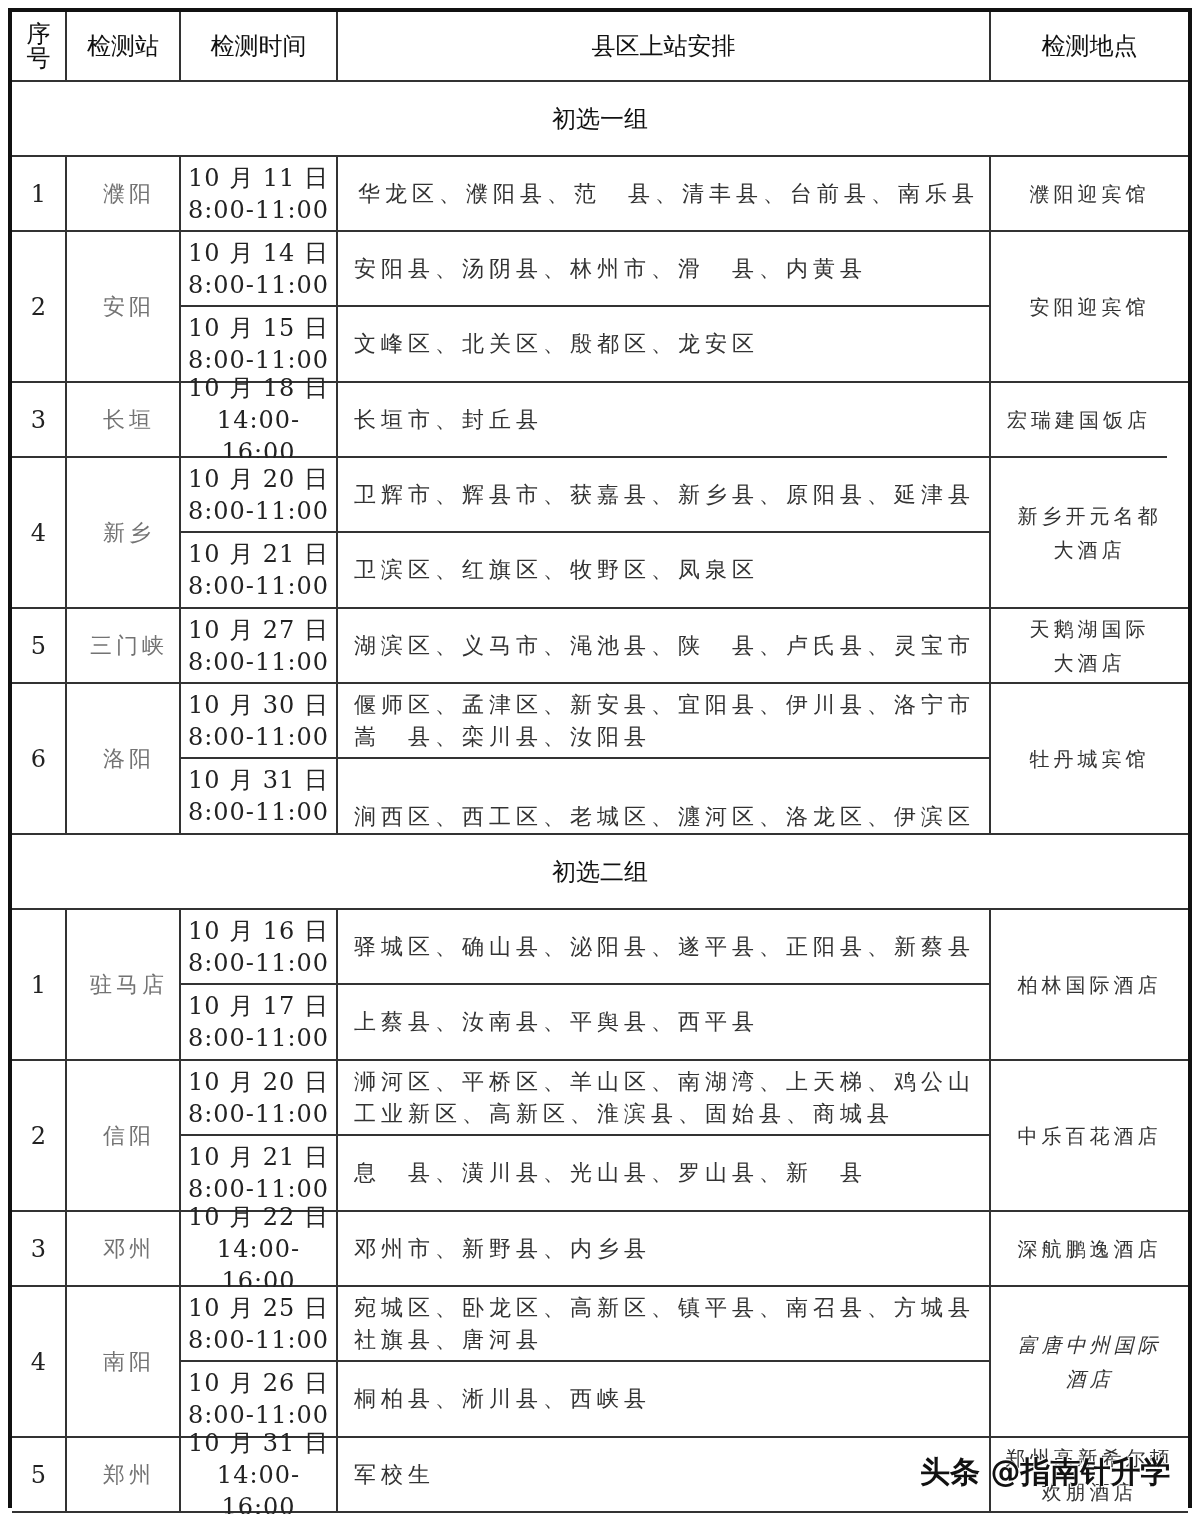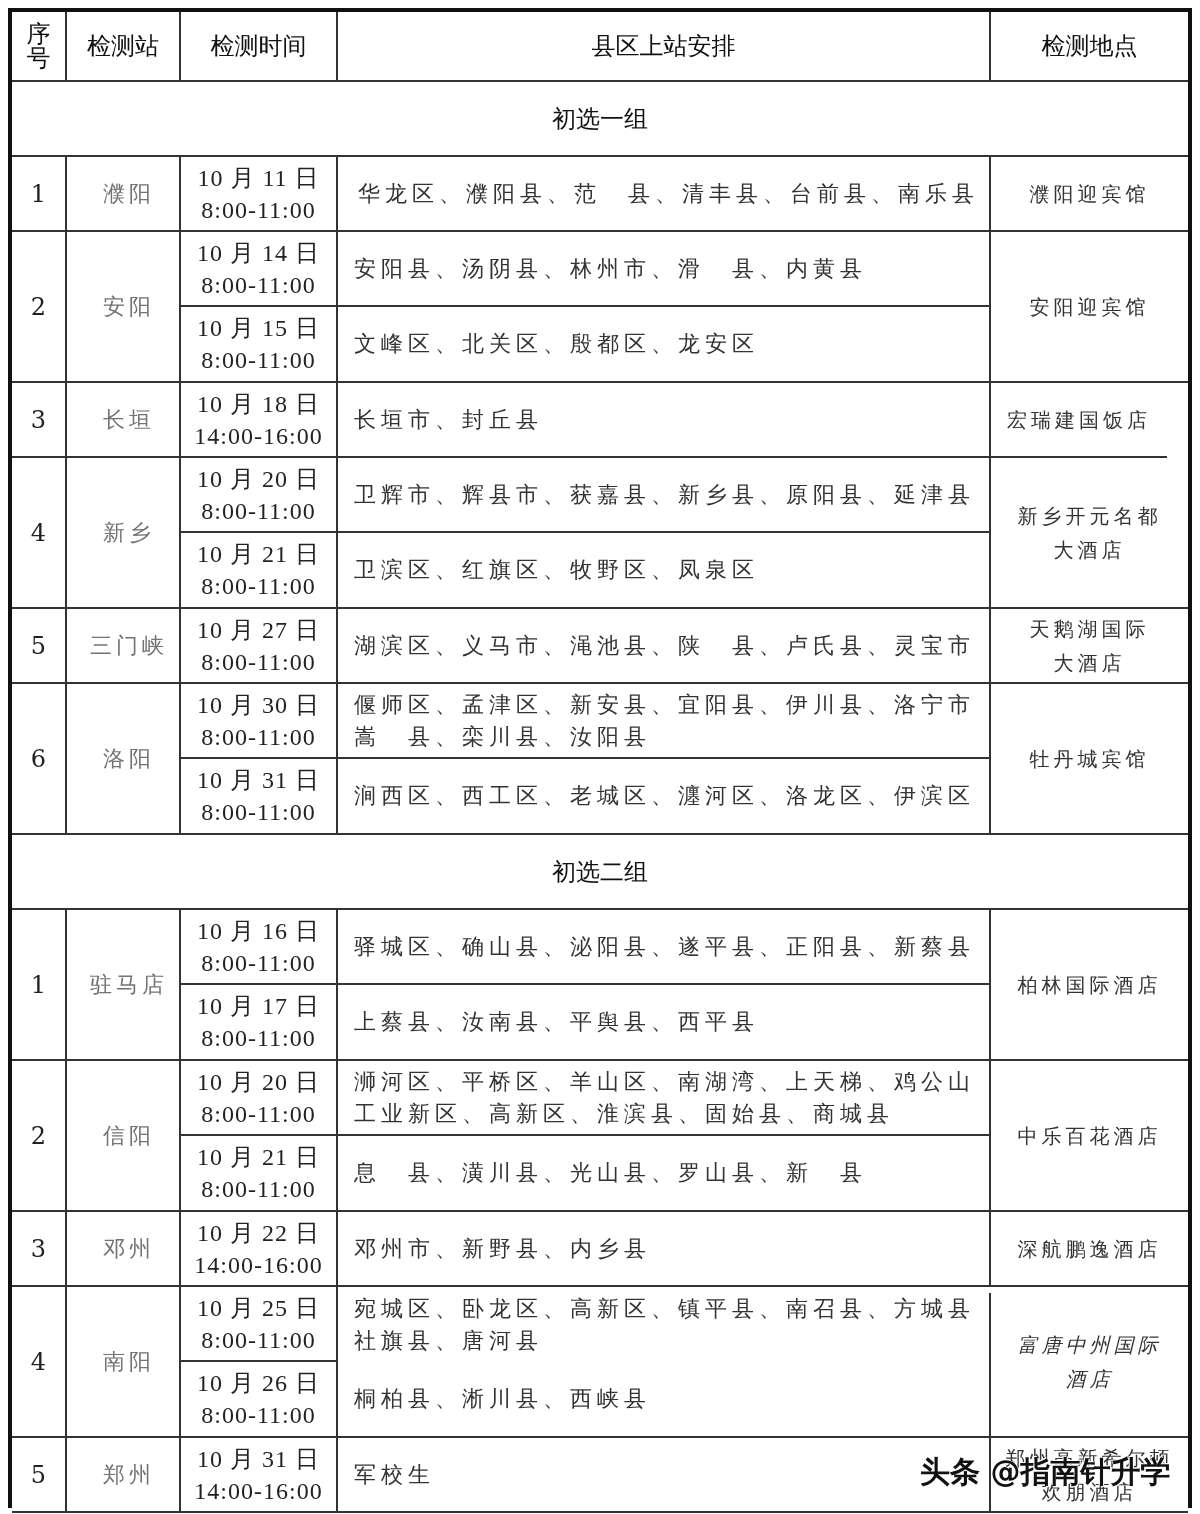--- a/index.html
+++ b/index.html
@@ -8,21 +8,21 @@
   #table { position:absolute; left:8px; top:8px; width:1184px; height:1500px;
            border:4px solid #111; box-sizing:border-box; }
   .cell { position:absolute; box-sizing:border-box; display:flex; align-items:center;
           justify-content:center; text-align:center; border-right:2px solid #333;
           border-bottom:2px solid #333; background:#fff; }
   .hdr { font-family:"DejaVu Sans","Liberation Sans",sans-serif; font-size:24px; color:#111; }
   .grp { font-family:"DejaVu Sans","Liberation Sans",sans-serif; font-size:24px; color:#111; }
   .num { font-size:24px; }
   .station { font-size:22px; letter-spacing:4px; color:#737373;padding-left:12px; }
   .time { flex-direction:column; font-size:24px; line-height:32px; letter-spacing:1px; }
-  .time span { display:block;font-family:Liberation Serif, serif; }
+  .time span { display:block; }
   .areas { justify-content:flex-start; text-align:left; padding-left:16px; font-size:22px;
            letter-spacing:5px; line-height:32px; color:#333; }
   .areas span { display:block; white-space:pre; }
   .loc { flex-direction:column; font-size:20px; letter-spacing:4px; line-height:34px; color:#333; }
   .loc span { display:block; }
   .noright { border-right:none; }
   .watermark { position:absolute; left:920px; top:1452px; font-family:"DejaVu Sans","Liberation Sans",sans-serif;
                font-size:30px; font-weight:bold; color:#111; letter-spacing:0px;
                text-shadow:1px 1px 0 #fff, -1px -1px 0 #fff; }
 </style>
@@ -128,21 +128,21 @@
         <span>8:00-11:00</span>
       </div>
       <div class="cell areas" style="left: 326px; top: 672px; width: 653px; height: 75px; flex-direction: column; align-items: flex-start; justify-content: center;">
         <span>偃师区、孟津区、新安县、宜阳县、伊川县、洛宁市</span>
         <span>嵩　县、栾川县、汝阳县</span>
       </div>
       <div class="cell time" style="left: 169px; top: 747px; width: 157px; height: 76px;">
         <span>10 月 31 日</span>
         <span>8:00-11:00</span>
       </div>
-      <div class="cell areas" style="left: 326px; top: 747px; width: 653px; height: 76px; flex-direction: column; align-items: flex-start; justify-content: center;">
+      <div class="cell areas" style="left: 326px; top: 747px; width: 653px; height: 76px; flex-direction: column; align-items: flex-start; justify-content: flex-end;">
         <span>涧西区、西工区、老城区、瀍河区、洛龙区、伊滨区</span>
       </div>
       <div class="cell grp noright" style="left: 0px; top: 823px; width: 1176px; height: 75px;">初选二组</div>
       <div class="cell num" style="left: 0px; top: 898px; width: 55px; height: 151px;">1</div>
       <div class="cell station" style="left: 55px; top: 898px; width: 114px; height: 151px;">驻马店</div>
       <div class="cell loc noright" style="left: 979px; top: 898px; width: 197px; height: 151px;">
         <span>柏林国际酒店</span>
       </div>
       <div class="cell time" style="left: 169px; top: 898px; width: 157px; height: 75px;">
         <span>10 月 16 日</span>
@@ -193,21 +193,21 @@
       <div class="cell num" style="left: 0px; top: 1275px; width: 55px; height: 151px;">4</div>
       <div class="cell station" style="left: 55px; top: 1275px; width: 114px; height: 151px;">南阳</div>
       <div class="cell loc noright" style="left: 979px; top: 1275px; width: 197px; height: 151px; font-style: italic;">
         <span>富唐中州国际</span>
         <span>酒店</span>
       </div>
       <div class="cell time" style="left: 169px; top: 1275px; width: 157px; height: 75px;">
         <span>10 月 25 日</span>
         <span>8:00-11:00</span>
       </div>
-      <div class="cell areas" style="left: 326px; top: 1275px; width: 653px; height: 75px; flex-direction: column; align-items: flex-start;  margin-top: 6px;">
+      <div class="cell areas" style="left: 326px; top: 1275px; width: 653px; height: 75px; flex-direction: column; align-items: flex-start; justify-content: center;">
         <span>宛城区、卧龙区、高新区、镇平县、南召县、方城县</span>
         <span>社旗县、唐河县</span>
       </div>
       <div class="cell time" style="left: 169px; top: 1350px; width: 157px; height: 76px;">
         <span>10 月 26 日</span>
         <span>8:00-11:00</span>
       </div>
       <div class="cell areas" style="left: 326px; top: 1350px; width: 653px; height: 76px; flex-direction: column; align-items: flex-start; justify-content: center;">
         <span>桐柏县、淅川县、西峡县</span>
       </div>

